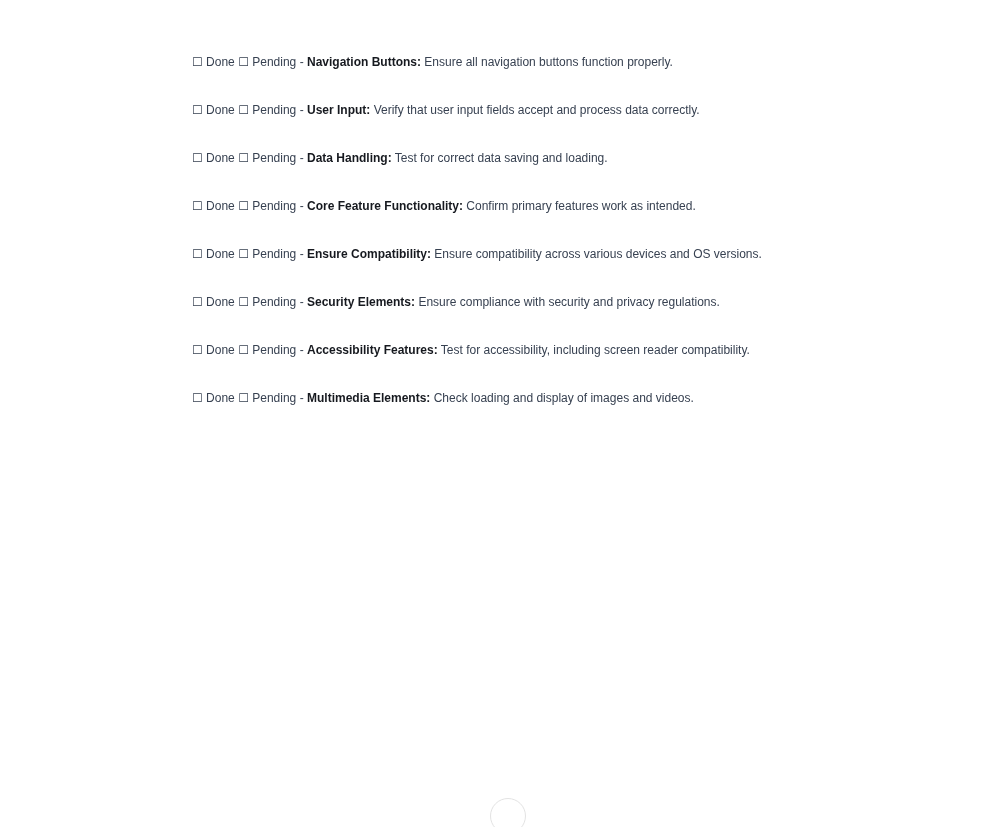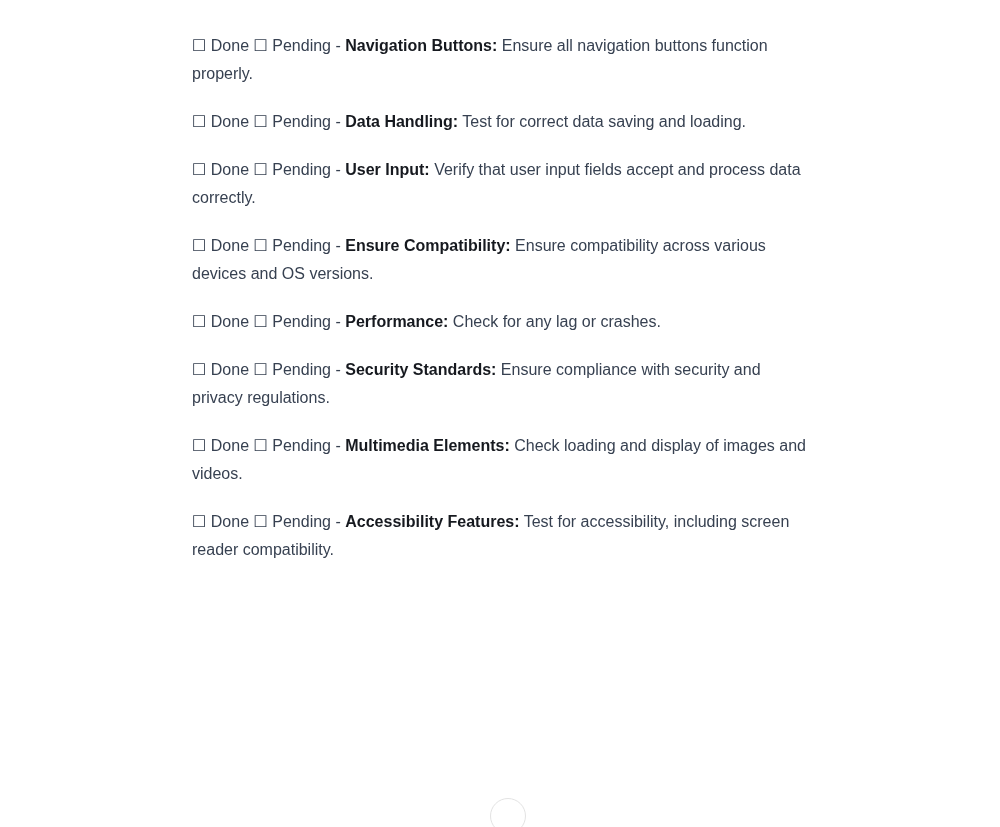--- a/index.html
+++ b/index.html
@@ -11,24 +11,24 @@
     background: #ffffff;
     overflow: hidden;
     font-family: "Liberation Sans", "DejaVu Sans", sans-serif;
   }
   .content-column {
     width: 616px;
     margin-left: 192px;
     padding-top: 32px;
   }
   p.checklist-item {
-    font-size: 16px;
+    font-size: 12px;
     line-height: 28px;
     color: #374151;
-    margin: 0 0 20px 0;
+    margin: 16px 0 20px 0;
     font-weight: 400;
   }
   p.checklist-item strong {
     color: #16191f;
     font-weight: 700;
   }
   .scroll-to-bottom {
     position: absolute;
     left: 490px;
     top: 798px;
@@ -41,32 +41,32 @@
     cursor: pointer;
   }
 </style>
 </head>
 <body>
 
 <div class="content-column">
 
   <p class="checklist-item"><span>☐</span> <span>Done</span> <span>☐</span> <span>Pending</span> <span>-</span> <strong>Navigation Buttons:</strong> <span>Ensure all navigation buttons function properly.</span></p>
 
+  <p class="checklist-item"><span>☐</span> <span>Done</span> <span>☐</span> <span>Pending</span> <span>-</span> <strong>User Input:</strong> <span>Verify that user input fields accept and process data correctly.</span></p>
+
   <p class="checklist-item"><span>☐</span> <span>Done</span> <span>☐</span> <span>Pending</span> <span>-</span> <strong>Data Handling:</strong> <span>Test for correct data saving and loading.</span></p>
 
-  <p class="checklist-item"><span>☐</span> <span>Done</span> <span>☐</span> <span>Pending</span> <span>-</span> <strong>User Input:</strong> <span>Verify that user input fields accept and process data correctly.</span></p>
-
+  <p class="checklist-item"><span>☐</span> <span>Done</span> <span>☐</span> <span>Pending</span> <span>-</span> <strong>Core Feature Functionality:</strong> <span>Confirm primary features work as intended.</span></p>
 
 
   <p class="checklist-item"><span>☐</span> <span>Done</span> <span>☐</span> <span>Pending</span> <span>-</span> <strong>Ensure Compatibility:</strong> <span>Ensure compatibility across various devices and OS versions.</span></p>
 
-  <p class="checklist-item"><span>☐</span> <span>Done</span> <span>☐</span> <span>Pending</span> <span>-</span> <strong>Performance:</strong> <span>Check for any lag or crashes.</span></p>
 
 
-  <p class="checklist-item"><span>☐</span> <span>Done</span> <span>☐</span> <span>Pending</span> <span>-</span> <strong>Security Standards:</strong> <span>Ensure compliance with security and privacy regulations.</span></p>
+  <p class="checklist-item"><span>☐</span> <span>Done</span> <span>☐</span> <span>Pending</span> <span>-</span> <strong>Security Elements:</strong> <span>Ensure compliance with security and privacy regulations.</span></p>
+
+  <p class="checklist-item"><span>☐</span> <span>Done</span> <span>☐</span> <span>Pending</span> <span>-</span> <strong>Accessibility Features:</strong> <span>Test for accessibility, including screen reader compatibility.</span></p>
 
   <p class="checklist-item"><span>☐</span> <span>Done</span> <span>☐</span> <span>Pending</span> <span>-</span> <strong>Multimedia Elements:</strong> <span>Check loading and display of images and videos.</span></p>
-
-  <p class="checklist-item"><span>☐</span> <span>Done</span> <span>☐</span> <span>Pending</span> <span>-</span> <strong>Accessibility Features:</strong> <span>Test for accessibility, including screen reader compatibility.</span></p>
 
 </div>
 
 <button class="scroll-to-bottom" aria-label="Scroll to bottom"></button>
 
 </body></html>

